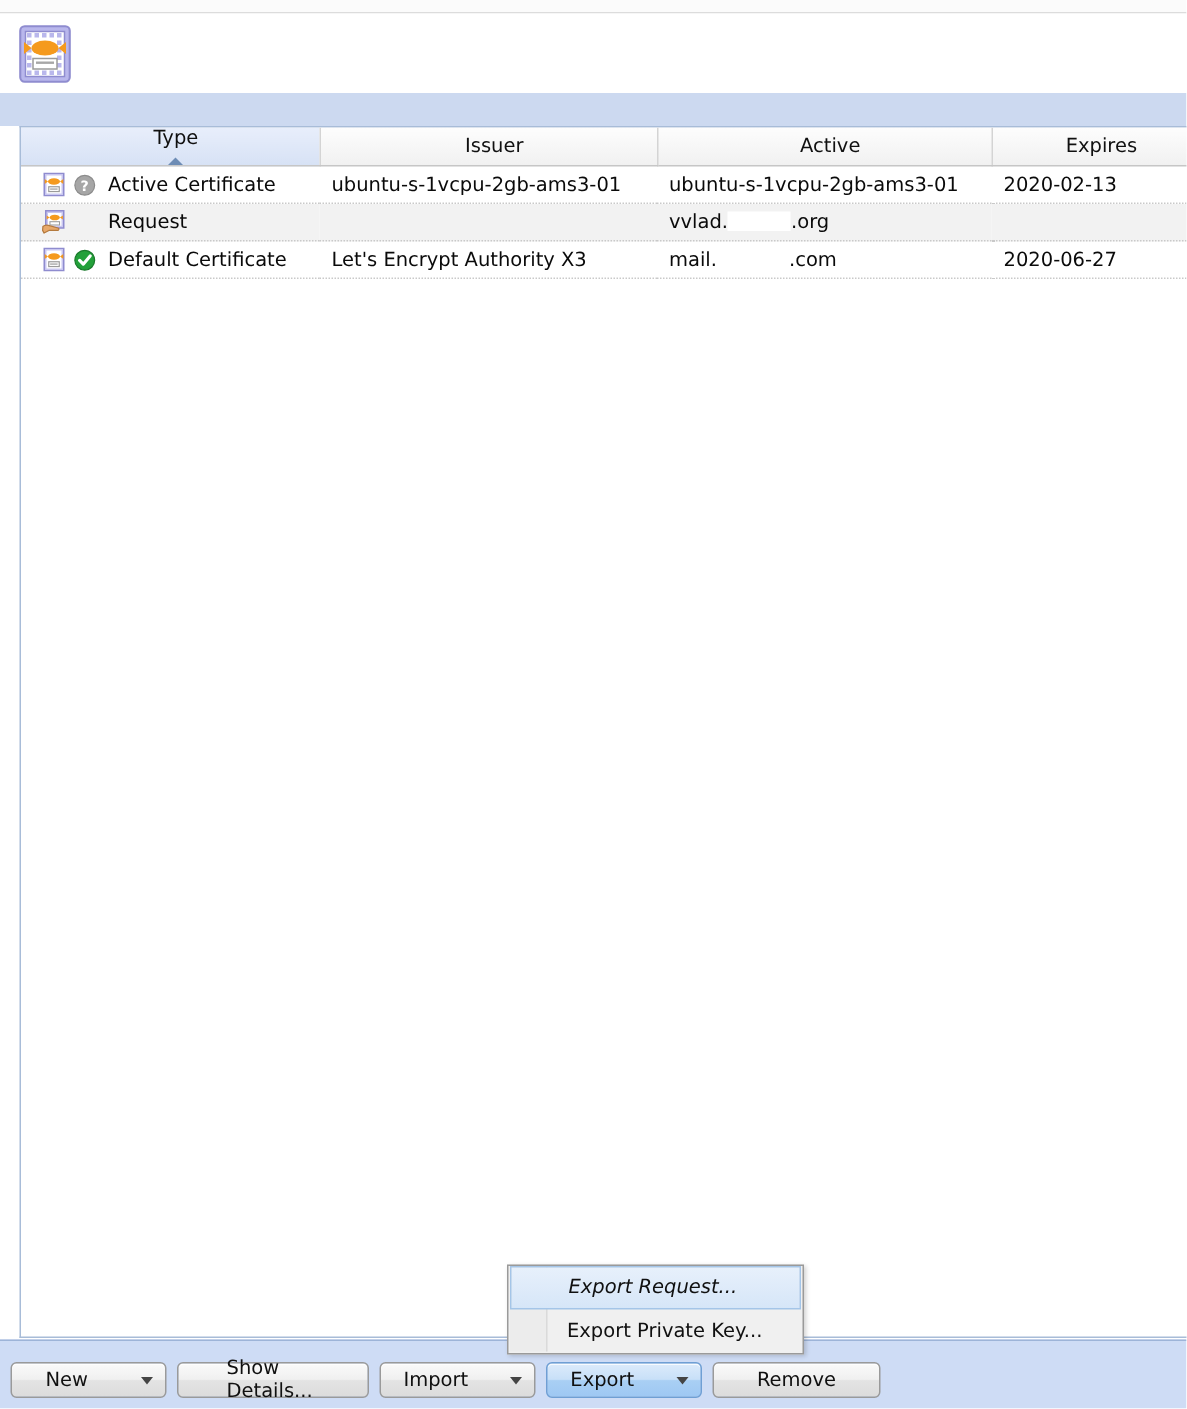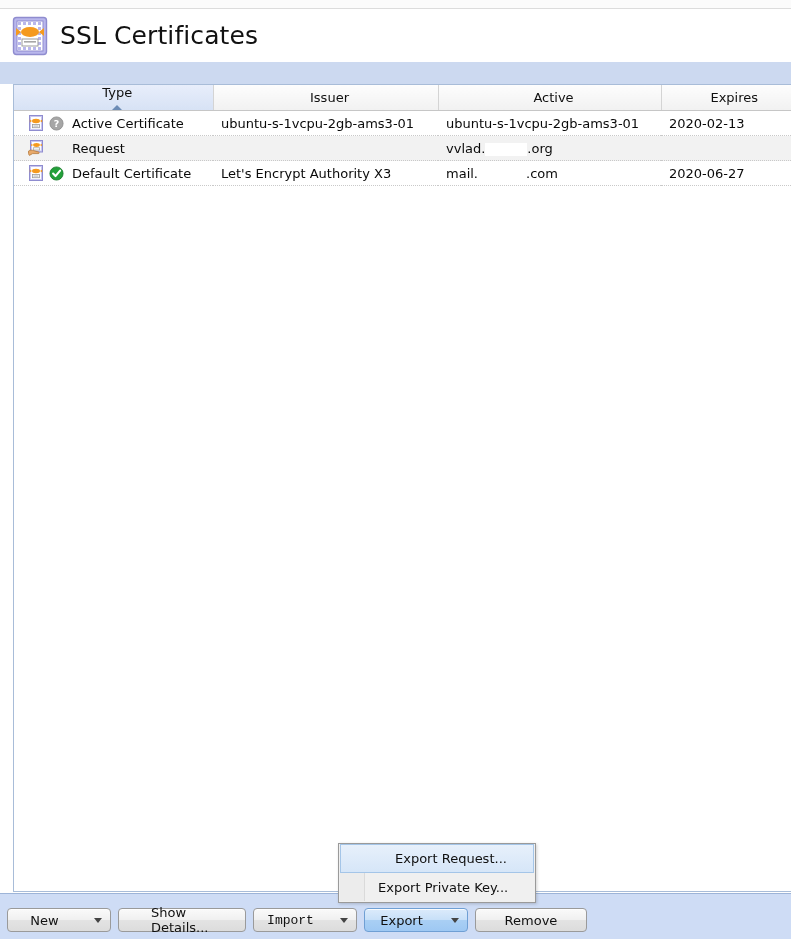--- a/index.html
+++ b/index.html
@@ -190,21 +190,21 @@
     position: absolute;
     right: 8px; top: 50%;
     margin-top: -2px;
     width: 0; height: 0;
     border-left: 4px solid transparent;
     border-right: 4px solid transparent;
     border-top: 5px solid #444444;
   }
   .btn-new { width: 104px; }
   .btn-details { width: 128px; padding-left: 32px; }
-  .btn-import { width: 104px; font-family: Liberation Mono, monospace; }
+  .btn-import { width: 104px; }
   .btn-export { width: 104px; }
   .btn-remove { width: 112px; }
 
   
   .menu {
     position: absolute;
     left: 338px; top: 843px;
     width: 198px;
     background: #f0f0f0;
     border: 1px solid #9a9a9a;
@@ -230,21 +230,22 @@
     box-sizing: border-box;
     z-index: 2;
     white-space: nowrap;
   }
   .menu-item.highlighted {
     background: linear-gradient(to bottom, #e7f0fb 0%, #d6e6f8 100%);
     border: 1px solid #a4c5e8;
     margin: 0 1px;
     height: 29px;
     line-height: 27px;
-    padding-left: 54px;
+    padding-left: 38px;
+    font-style: italic;
   }
 </style>
 </head>
 <body>
 
 <div class="top-rule"></div>
 
 <div class="page-header">
   <div class="page-header-inner">
     <span class="title-icon">
@@ -271,21 +272,20 @@
           <rect x="26" y="21" width="3" height="3"></rect>
             <rect x="26" y="26" width="3" height="3"></rect>
         </g>
         <ellipse cx="18" cy="16" rx="9" ry="5" fill="#f59a1e"></ellipse>
         <path d="M9 16 L4 12 L4 20 Z" fill="#f59a1e"></path>
         <path d="M27 16 L32 12 L32 20 Z" fill="#f59a1e"></path>
         <rect x="10" y="23" width="16" height="7" fill="#ffffff" stroke="#9b9b9b" stroke-width="1"></rect>
         <rect x="12" y="25" width="12" height="1.6" fill="#a7a7a7"></rect>
       </svg>
     </span>
-    <span class="page-title">SSL Certificates</span>
   </div>
 </div>
 
 <div class="blue-band"></div>
 
 <div class="table-wrap">
   <table class="grid">
     <colgroup>
       <col style="width:199px">
         <col style="width:225px">

